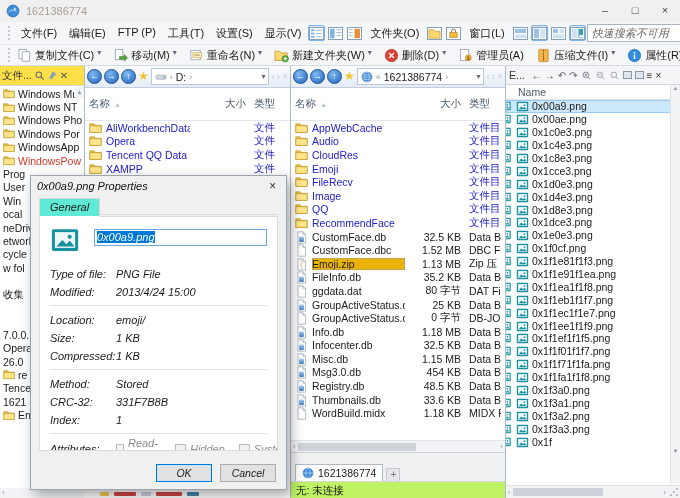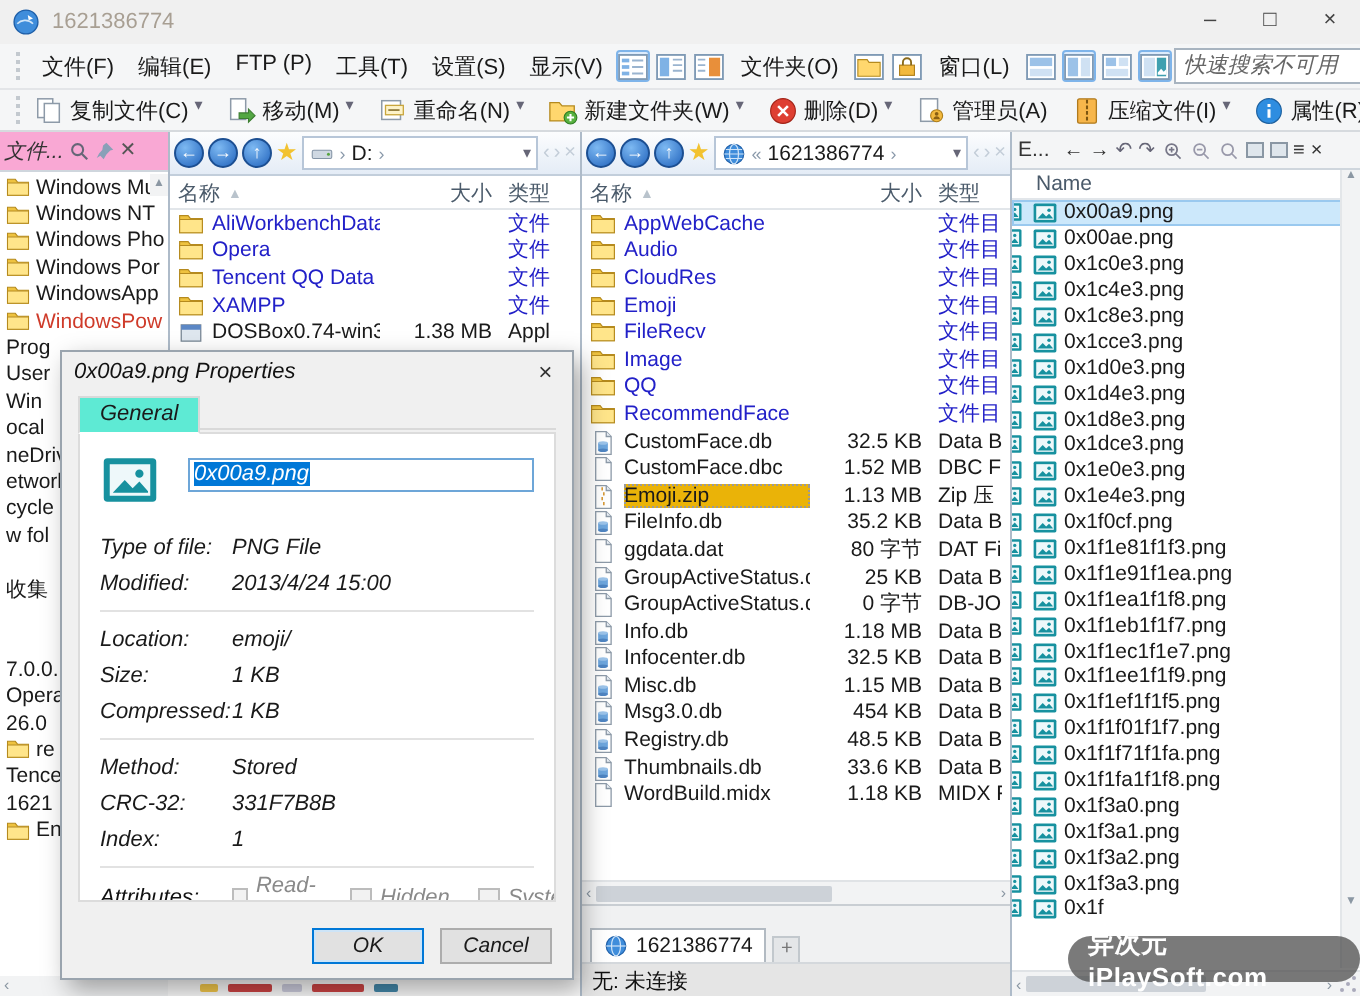--- a/index.html
+++ b/index.html
@@ -30,60 +30,60 @@
   .tbtn .ticon svg{width:15px;height:15px;}
   .tdrop{color:#667;font-size:8px;margin-left:3px;}
   .tsep{width:1px;height:15px;background:#d8dde2;margin:0 3px;}
   
   .panel{position:absolute;top:66px;bottom:0;background:#fff;border-left:1px solid #aebbc9;}
   #p-left{left:0;width:84px;border-left:none;}
   #p-mid{left:84px;width:206px;}
   #p-qq{left:290px;width:215px;}
   #p-view{left:505px;width:175px;}
   
-  #lp-head{height:20px;border-bottom:1px solid #cfd6dd;background:#f9a8d4;display:flex;align-items:center;padding:0 2px;font-size:10.5px;color:#333;font-style:italic;}
+  #lp-head{height:20px;border-bottom:1px solid #cfd6dd;background:#fde047;display:flex;align-items:center;padding:0 2px;font-size:10.5px;color:#333;}
   #lp-head .hico{width:11px;height:11px;margin-left:2px;}
   #lp-head .hx{margin-left:2px;color:#555;font-size:10px;}
   .rows{position:absolute;left:0;right:0;top:21px;}
   .lrow{height:13.4px;display:flex;align-items:center;padding-left:3px;font-size:10.5px;white-space:nowrap;overflow:hidden;}
   .lrow .fico{width:12px;height:11px;margin-right:3px;flex:none;}
   .lrow.red{color:#cf3b2a;}
   .scroll-up{position:absolute;right:0;top:21px;width:9px;height:11px;color:#8b97a3;font-size:6px;text-align:center;line-height:11px;background:#f2f3f4;}
   
   .navbar{height:22px;background:linear-gradient(#fcfdfe,#e4ecf6);border-bottom:1px solid #c2cedb;display:flex;align-items:center;padding:0 2px;gap:2px;}
   .navc{width:15px;height:15px;border-radius:50%;background:radial-gradient(circle at 35% 30%,#7db9f2,#2264bd);border:1px solid #1c4f92;color:#fff;font-size:9px;line-height:13px;text-align:center;flex:none;}
   .star{color:#f2c230;font-size:12px;line-height:15px;flex:none;}
   .crumb{flex:1;height:17px;background:#fff;border:1px solid #b7c6d8;display:flex;align-items:center;padding:0 3px;gap:3px;font-size:10.5px;overflow:hidden;}
   .crumb .cico{width:12px;height:12px;flex:none;}
   .crumb .sep{color:#8a99aa;font-size:9px;}
   .crumb .cdrop{margin-left:auto;color:#667;font-size:8px;}
   .navdim{color:#c3cdd8;font-size:10px;flex:none;}
   
-  .colhead{height:17px;border-bottom:1px solid #e2e6ea;display:flex;align-items:flex-end;color:#4a5a6a;font-size:10.5px;padding:0 4px;}
+  .colhead{height:33px;border-bottom:1px solid #e2e6ea;display:flex;align-items:center;color:#4a5a6a;font-size:10.5px;padding:0 4px;}
   .colhead .cname{flex:1;display:flex;align-items:center;gap:4px;}
   .colhead .sort{color:#b9c3cc;font-size:7px;}
   .colhead .csize{width:56px;text-align:right;}
   .colhead .ctype{width:40px;padding-left:8px;flex:none;}
   
   .frow{height:13.6px;display:flex;align-items:center;padding:0 4px;font-size:10.5px;white-space:nowrap;}
   .frow .fico{width:13px;height:12px;margin-right:4px;flex:none;}
   .frow .fname{flex:1;overflow:hidden;}
   .frow .fsize{width:56px;text-align:right;flex:none;}
   .frow .ftype{width:40px;padding-left:8px;flex:none;overflow:hidden;}
   .frow.blue{color:#2220c8;}
   .frow.sel .fname{background:#eab308;outline:1px dotted #9a9a9a;outline-offset:-1px;}
   
   .hscroll{position:absolute;left:0;right:0;height:12px;background:#f2f3f4;border-top:1px solid #e0e3e6;display:flex;align-items:center;font-size:8px;color:#8b97a3;}
   .hscroll .thumb{height:8px;background:#cdd2d8;border-radius:1px;}
   #qq-hscroll{bottom:46px;}
   #qq-tabs{position:absolute;left:0;right:0;bottom:17px;height:29px;background:#f0f1f2;border-top:1px solid #c9ced3;padding:3px 4px 0;display:flex;align-items:flex-end;gap:3px;}
   .tab{height:17px;background:#fff;border:1px solid #b2bac2;border-bottom:none;display:flex;align-items:center;gap:4px;padding:0 6px;font-size:10.5px;}
   .tab .gico{width:12px;height:12px;}
   .tabplus{height:13px;width:14px;background:#e4e6e8;border:1px solid #c2c8cd;border-bottom:none;color:#777;font-size:10px;text-align:center;line-height:12px;}
-  #qq-status{position:absolute;left:0;right:0;bottom:0;height:17px;background:#e5e5e5;border-top:1px solid #d4d8dc;font-size:10.5px;padding:2px 5px;color:#111;}
+  #qq-status{position:absolute;left:0;right:0;bottom:0;height:17px;background:#bef264;border-top:1px solid #d4d8dc;font-size:10.5px;padding:2px 5px;color:#111;}
   
   #vw-head{height:19px;background:#f4f5f6;border-bottom:1px solid #cfd6dd;display:flex;align-items:center;padding:0 3px;gap:3px;font-size:10.5px;color:#333;}
   #vw-head .vi{color:#667;font-size:10px;line-height:17px;}
   #vw-head .vmag{width:11px;height:11px;}
   #vw-head .vbox{width:9px;height:8px;border:1px solid #8a97a4;background:#dfe6ec;}
   #vw-name{height:15px;border-bottom:1px solid #e2e6ea;color:#4a5a6a;font-size:10.5px;padding:1px 0 0 12px;}
   .vrow{height:12.9px;display:flex;align-items:center;font-size:10.5px;white-space:nowrap;overflow:hidden;}
   .vrow .sliver{width:7px;height:12px;overflow:hidden;flex:none;}
   .vrow .sliver svg{width:13px;height:12px;margin-left:-7px;}
   .vrow .fico{width:13px;height:12px;margin:0 3px;flex:none;}
@@ -1126,39 +1126,20 @@
             </svg>
           </span>
           <span class="fico">
             <svg viewBox="0 0 16 16">
               <rect x="1" y="2.2" width="14" height="11.6" rx="1" fill="#17919f"></rect>
               <rect x="2.6" y="3.8" width="10.8" height="8.4" fill="#eef8fa"></rect>
               <circle cx="10.5" cy="6.3" r="1.1" fill="#17919f"></circle>
               <path d="M3.4 11.4l3.2-3.4 2.1 2.2 1.8-1.8 2.3 2.6v.4H3.4z" fill="#17919f"></path>
             </svg>
           </span>
-          <span>0x1e4e3.png</span>
-        </div>
-        <div class="vrow ">
-          <span class="sliver">
-            <svg viewBox="0 0 16 16">
-              <rect x="1" y="2.2" width="14" height="11.6" rx="1" fill="#17919f"></rect>
-              <rect x="2.6" y="3.8" width="10.8" height="8.4" fill="#eef8fa"></rect>
-              <circle cx="10.5" cy="6.3" r="1.1" fill="#17919f"></circle>
-              <path d="M3.4 11.4l3.2-3.4 2.1 2.2 1.8-1.8 2.3 2.6v.4H3.4z" fill="#17919f"></path>
-            </svg>
-          </span>
-          <span class="fico">
-            <svg viewBox="0 0 16 16">
-              <rect x="1" y="2.2" width="14" height="11.6" rx="1" fill="#17919f"></rect>
-              <rect x="2.6" y="3.8" width="10.8" height="8.4" fill="#eef8fa"></rect>
-              <circle cx="10.5" cy="6.3" r="1.1" fill="#17919f"></circle>
-              <path d="M3.4 11.4l3.2-3.4 2.1 2.2 1.8-1.8 2.3 2.6v.4H3.4z" fill="#17919f"></path>
-            </svg>
-          </span>
           <span>0x1f0cf.png</span>
         </div>
         <div class="vrow ">
           <span class="sliver">
             <svg viewBox="0 0 16 16">
               <rect x="1" y="2.2" width="14" height="11.6" rx="1" fill="#17919f"></rect>
               <rect x="2.6" y="3.8" width="10.8" height="8.4" fill="#eef8fa"></rect>
               <circle cx="10.5" cy="6.3" r="1.1" fill="#17919f"></circle>
               <path d="M3.4 11.4l3.2-3.4 2.1 2.2 1.8-1.8 2.3 2.6v.4H3.4z" fill="#17919f"></path>
             </svg>
@@ -1542,14 +1523,13 @@
             </span>
           </span>
       </div>
     </div>
     <div id="dlg-foot">
       <span class="dbtn default">OK</span>
       <span class="dbtn">Cancel</span>
     </div>
   </div>
 
-  <div id="watermark">异次元 iPlaySoft.com</div>
 </div>
 
 </body></html>

